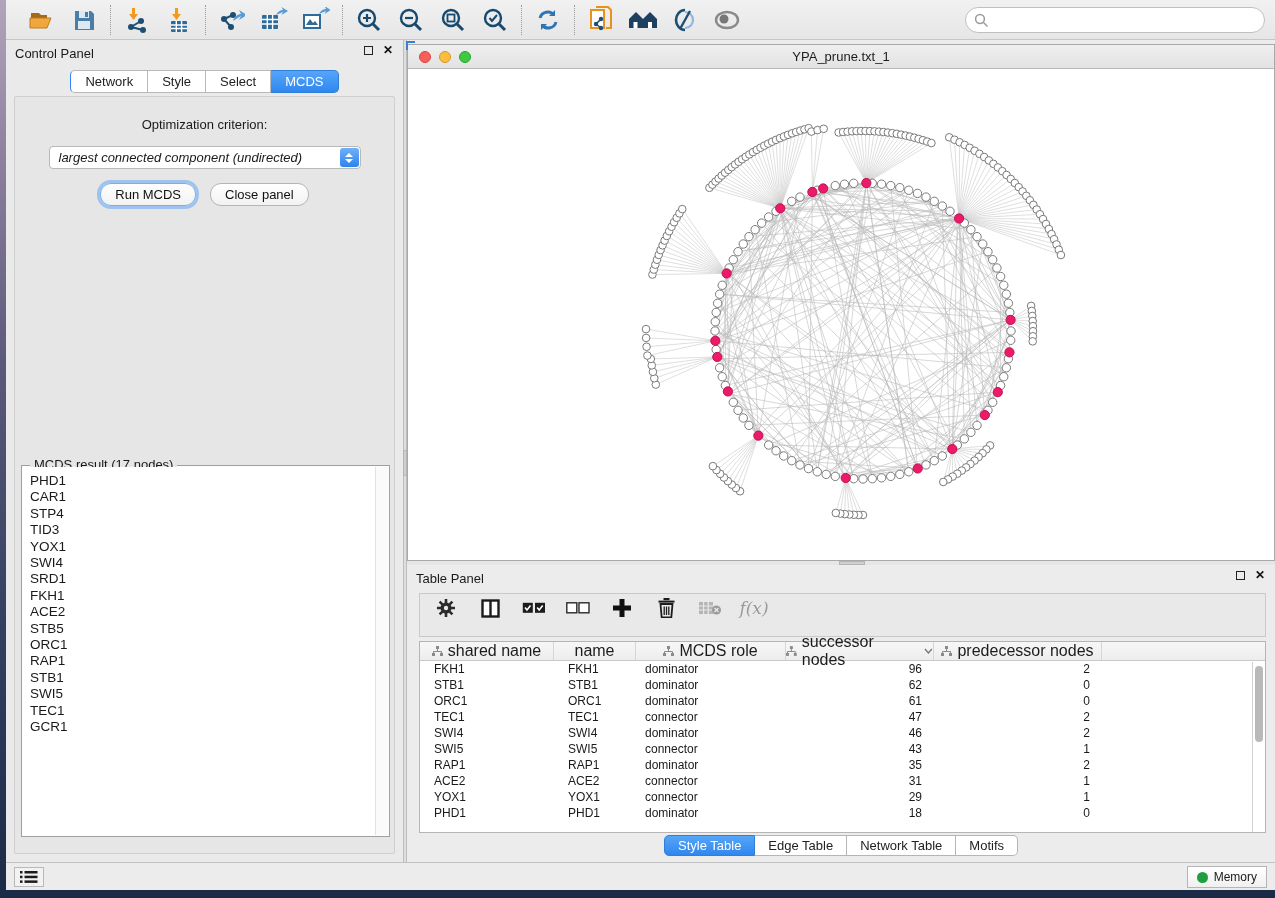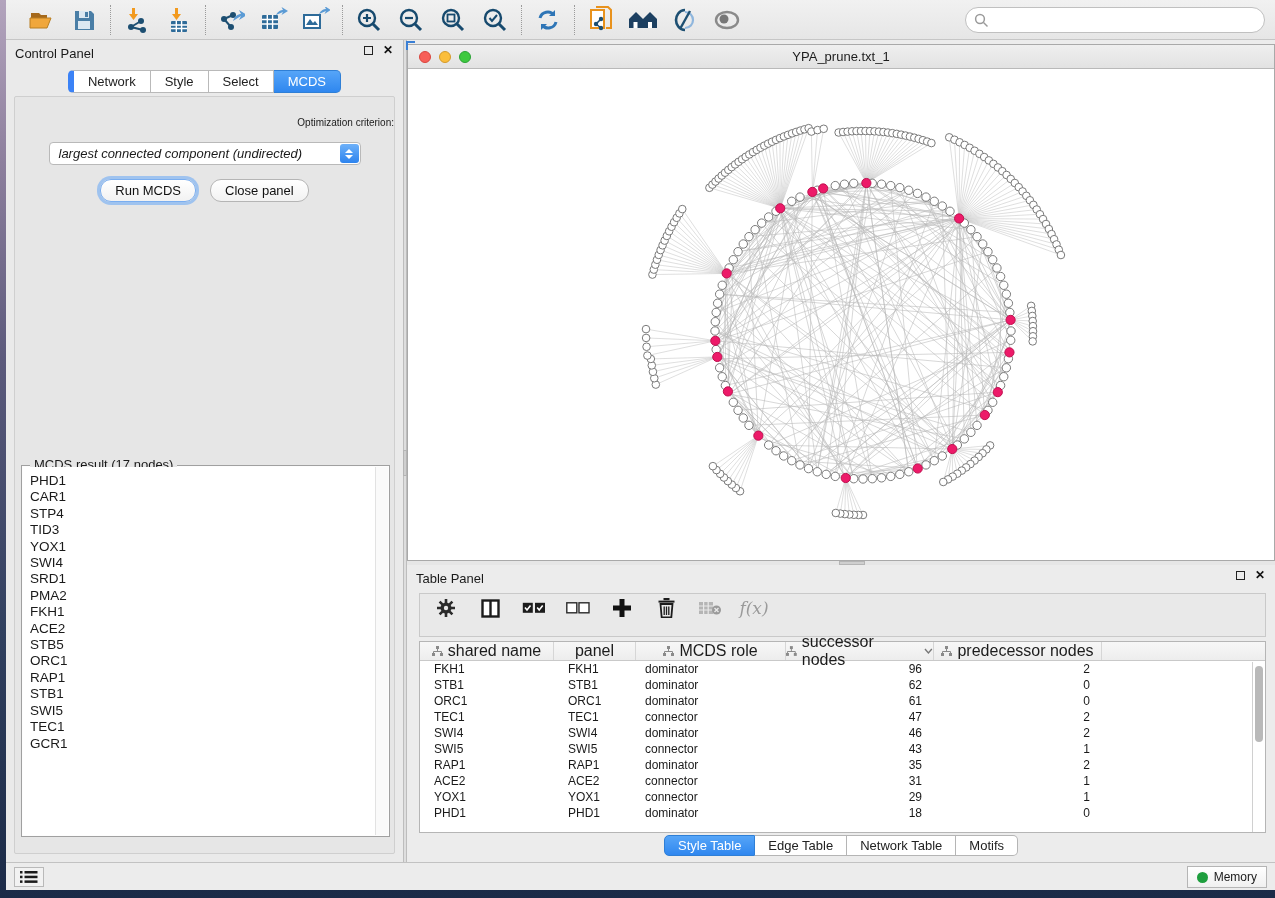--- a/index.html
+++ b/index.html
@@ -29,27 +29,27 @@
   
   .control-panel { position:absolute; left:0; top:40px; width:397px; height:822px; background:#eaeaea; }
   .panel-header { position:relative; height:26px; }
   .panel-title { position:absolute; left:9px; top:6px; font-size:13px; }
   .panel-icons { position:absolute; right:10px; top:5px; display:flex; gap:10px; align-items:center; }
   .float-icon { width:9px; height:9px; border:1.5px solid #222; display:inline-block; }
   .close-icon { font-size:12px; font-weight:bold; color:#111; line-height:11px; }
 
   .tabbar { display:flex; justify-content:center; margin-top:4px; }
   .tab { font-size:13px; padding:3px 14px; background:#fff; border:1px solid #b9b9b9; border-left:none; color:#222; }
-  .tab:first-child { border-left:6px solid #3b82f6; border-radius:5px 0 0 5px; }
+  .tab:first-child { border-left:1px solid #3b82f6; border-radius:5px 0 0 5px; }
   .tab:last-child { border-radius:0 5px 5px 0; }
   .tab.active { background:linear-gradient(#56a5f8,#2f87ef); border-color:#2f7fd6; color:#fff; }
 
   .cp-content { position:absolute; left:8px; top:56px; width:381px; height:758px;
     background:#e6e6e6; border:1px solid #cfcfcf; border-radius:2px; }
-  .opt-label { text-align:right; font-size:10px; margin-top:20px; }
+  .opt-label { text-align:center; font-size:13px; margin-top:20px; }
   .dropdown { position:relative; margin:14px auto 0; width:312px; height:23px; background:#fff;
     border:1px solid #b9b9b9; border-radius:4px; font-size:13px; display:flex; align-items:center; padding-left:9px;font-style:italic; }
   .dd-stepper { position:absolute; right:1px; top:1px; width:19px; height:19px; border-radius:3px;
     background:linear-gradient(#6eb1f9,#2d83ee); display:flex; flex-direction:column; align-items:center; justify-content:center; gap:2px; }
   .dd-up { width:0; height:0; border-left:4px solid transparent; border-right:4px solid transparent; border-bottom:4px solid #fff; }
   .dd-down { width:0; height:0; border-left:4px solid transparent; border-right:4px solid transparent; border-top:4px solid #fff; }
   .btn-row { display:flex; justify-content:center; gap:14px; margin-top:14px; }
   .push-btn { font-size:13px; background:linear-gradient(#ffffff,#f2f2f2); border:1px solid #b5b5b5;
     border-radius:11px; padding:3px 14px; color:#111; font-family:"Liberation Sans",sans-serif; }
   .push-btn.focused { box-shadow:0 0 0 3px rgba(100,165,245,.55); border-color:#7aaef0; }
@@ -306,21 +306,20 @@
         <div class="mcds-fieldset">
           <div class="mcds-legend">MCDS result (17 nodes)</div>
           <div class="mcds-list">
               <div class="mcds-item">PHD1</div>
               <div class="mcds-item">CAR1</div>
               <div class="mcds-item">STP4</div>
               <div class="mcds-item">TID3</div>
               <div class="mcds-item">YOX1</div>
               <div class="mcds-item">SWI4</div>
               <div class="mcds-item">SRD1</div>
-              <div class="mcds-item">PMA2</div>
               <div class="mcds-item">FKH1</div>
               <div class="mcds-item">ACE2</div>
               <div class="mcds-item">STB5</div>
               <div class="mcds-item">ORC1</div>
               <div class="mcds-item">RAP1</div>
               <div class="mcds-item">STB1</div>
               <div class="mcds-item">SWI5</div>
               <div class="mcds-item">TEC1</div>
               <div class="mcds-item">GCR1</div>
             </div>
@@ -1061,21 +1060,21 @@
                 <g fill="#8a8a8a">
                   <rect x="4" y="0" width="3" height="3"></rect>
                   <rect x="0" y="7" width="3" height="3"></rect>
                   <rect x="8" y="7" width="3" height="3"></rect>
                 </g>
                 <path d="M5.5 3v2.5M1.5 7V5.5h8V7" stroke="#8a8a8a" fill="none"></path>
               </svg>
             <span>shared name</span>
           </div>
           <div class="nt-hcell c1">
-            <span>panel</span>
+            <span>name</span>
           </div>
           <div class="nt-hcell c2">
             <svg width="11" height="11" viewBox="0 0 11 11">
                 <g fill="#8a8a8a">
                   <rect x="4" y="0" width="3" height="3"></rect>
                   <rect x="0" y="7" width="3" height="3"></rect>
                   <rect x="8" y="7" width="3" height="3"></rect>
                 </g>
                 <path d="M5.5 3v2.5M1.5 7V5.5h8V7" stroke="#8a8a8a" fill="none"></path>
               </svg>

